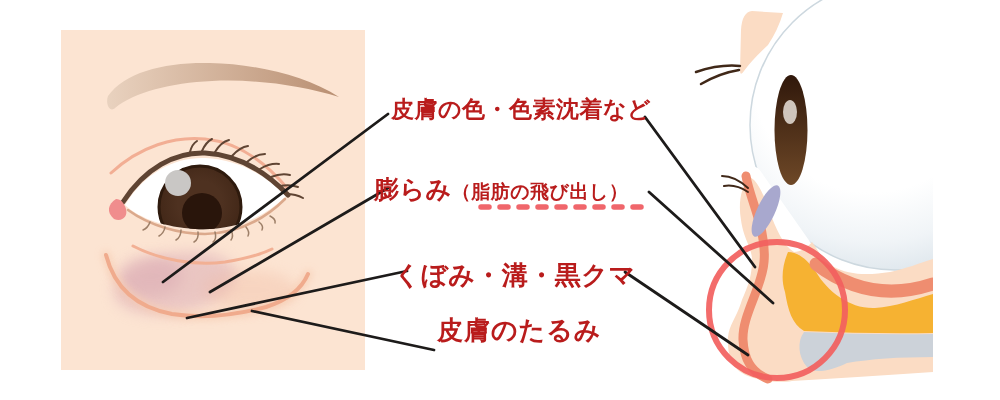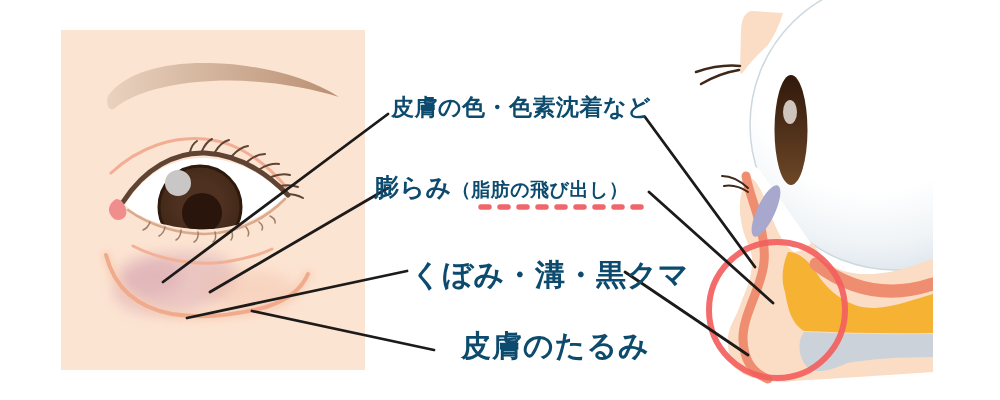--- a/index.html
+++ b/index.html
@@ -1,25 +1,25 @@
 <!DOCTYPE html>
 <html><head>
 <meta charset="utf-8">
 <style>
   html,body{margin:0;padding:0;background:#ffffff;}
   .stage{position:relative;width:1000px;height:400px;overflow:hidden;background:#fff;
          font-family:"Liberation Sans",sans-serif;}
   .stage svg{position:absolute;left:0;top:0;}
-  .label{position:absolute;color:#0c4a6e;font-weight:700;white-space:nowrap;
-         letter-spacing:0.5px;line-height:1.1;font-family:Liberation Mono, monospace;}
+  .label{position:absolute;color:#b91c1c;font-weight:700;white-space:nowrap;
+         letter-spacing:0.5px;line-height:1.1;}
   .label .sub{font-size:19px;}
   #label-1{left:391px;top:97px;font-size:23px;}
   #label-2{left:374px;top:176px;font-size:25px;display:flex;align-items:baseline;}
-  #label-3{left:411px;top:261px;font-size:30px;}
-  #label-4{left:437px;top:332px;font-size:30px;letter-spacing:1px;margin-left:24px;}
+  #label-3{left:394px;top:261px;font-size:26px;}
+  #label-4{left:437px;top:316px;font-size:26px;letter-spacing:1px;}
 </style>
 </head>
 <body>
 
 <div class="stage">
 
 <svg width="1000" height="400" viewBox="0 0 1000 400">
   <defs>
     <linearGradient id="browGrad" x1="0" y1="0" x2="1" y2="0">
       <stop offset="0" stop-color="#e9d2bf"></stop>

